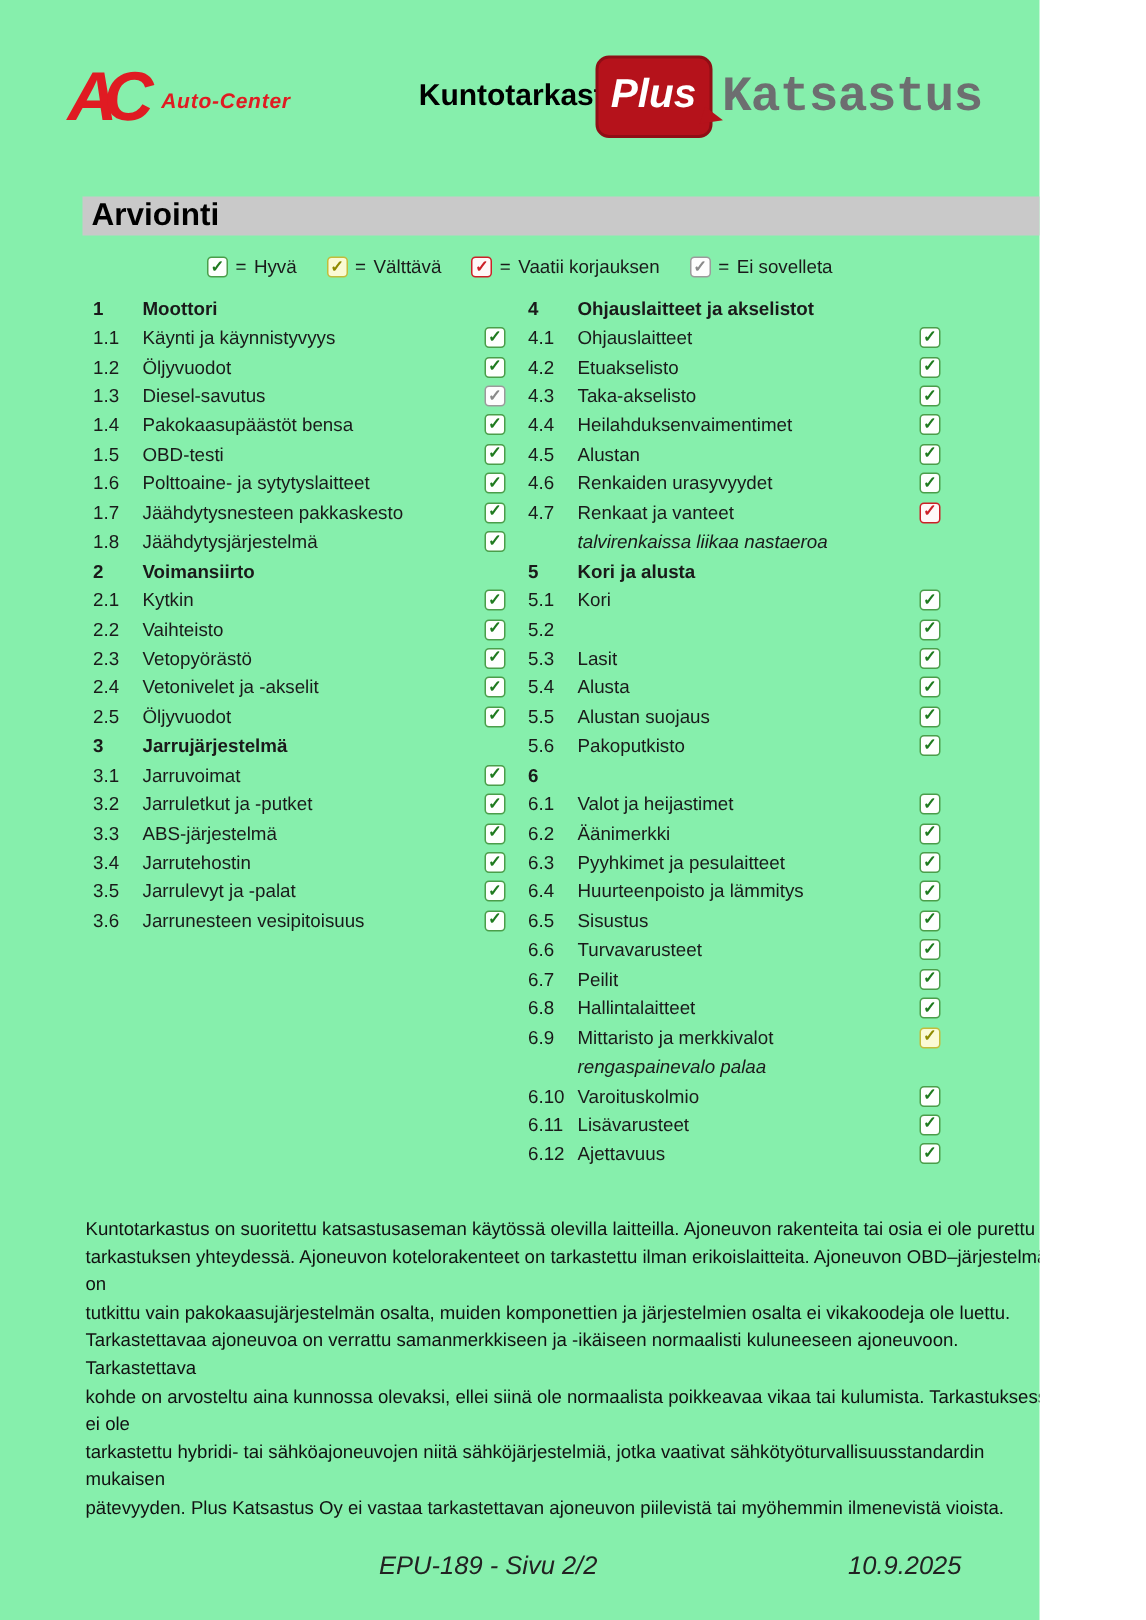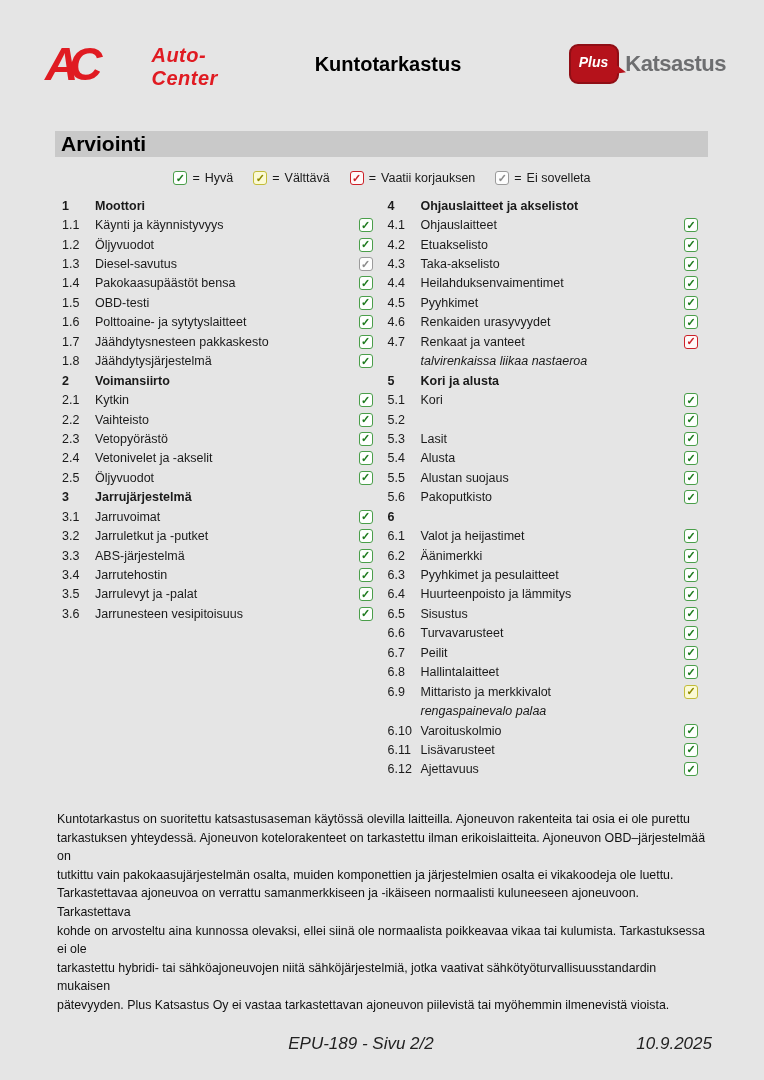--- a/index.html
+++ b/index.html
@@ -1,36 +1,36 @@
 <!DOCTYPE html>
 <html><head>
 <meta charset="utf-8">
 <style>
   * { margin:0; padding:0; box-sizing:border-box; }
   html,body { background:#ffffff; }
   body { font-family:"Liberation Sans", sans-serif; color:#1a1a1a; }
-  .page { position:relative; width:764px; height:1080px; background:#e5e5e5; overflow:hidden; }
+  .page { position:relative; width:693px; height:1080px; background:#86efac; overflow:hidden; }
 
   
   .header { position:absolute; top:34px; left:45px; right:38px; height:60px;
             display:flex; align-items:center; justify-content:space-between; }
   .ac-logo { display:flex; align-items:center; width:195px; }
   .ac-mark { font-size:46px; font-weight:bold; font-style:italic; color:#e01b22;
              letter-spacing:-9px; line-height:1; padding-right:14px; }
-  .ac-name { font-size:20px; font-weight:bold; font-style:italic; color:#e01b22;
-             letter-spacing:0.5px; margin-top:6px;margin-left:44px; }
+  .ac-name { font-size:14px; font-weight:bold; font-style:italic; color:#e01b22;
+             letter-spacing:0.5px; margin-top:6px; }
   .doc-title { flex:1; text-align:center; font-size:20px; font-weight:bold; color:#000; }
   .plus-logo { display:flex; align-items:center; width:190px; justify-content:flex-end; }
   .plus-badge { position:relative; background:#b5121b; color:#fff; font-weight:bold; font-style:italic;
-                font-size:14px; padding:8px 9px 12px 8px; border-radius:9px;
+                font-size:27px; padding:8px 9px 12px 8px; border-radius:9px;
                 border:2px solid #8f0e15; }
   .plus-badge::after { content:""; position:absolute; right:-9px; bottom:5px; width:0; height:0;
                 border-top:5px solid transparent; border-bottom:7px solid transparent;
                 border-left:14px solid #b5121b; transform:rotate(18deg); }
-  .plus-name { font-size:22px; font-weight:bold; color:#6d6e70; margin-left:6px; letter-spacing:-0.5px; }
+  .plus-name { font-size:33px; font-weight:bold; color:#6d6e70; margin-left:6px; letter-spacing:-0.5px;font-family:Liberation Mono, monospace; }
 
   
   .section-bar { position:absolute; top:131px; left:55px; width:653px; height:26px;
                  background:#c9c9c9; display:flex; align-items:center; padding-left:6px; }
   .section-bar-title { font-size:21px; font-weight:bold; color:#000; }
 
   
   .legend { position:absolute; top:171px; left:0; width:100%; display:flex;
             justify-content:center; align-items:center; gap:20px; }
   .legend-item { display:flex; align-items:center; gap:5px; font-size:12.5px; }
@@ -294,21 +294,21 @@
         </div>
         <div class="row">
           <span class="num">4.4</span>
           <span class="label">Heilahduksenvaimentimet</span>
           <span class="cb cb-good">
             <span>✓</span>
           </span>
         </div>
         <div class="row">
           <span class="num">4.5</span>
-          <span class="label">Pyyhkimet</span>
+          <span class="label">Alustan</span>
           <span class="cb cb-good">
             <span>✓</span>
           </span>
         </div>
         <div class="row">
           <span class="num">4.6</span>
           <span class="label">Renkaiden urasyvyydet</span>
           <span class="cb cb-good">
             <span>✓</span>
           </span>

